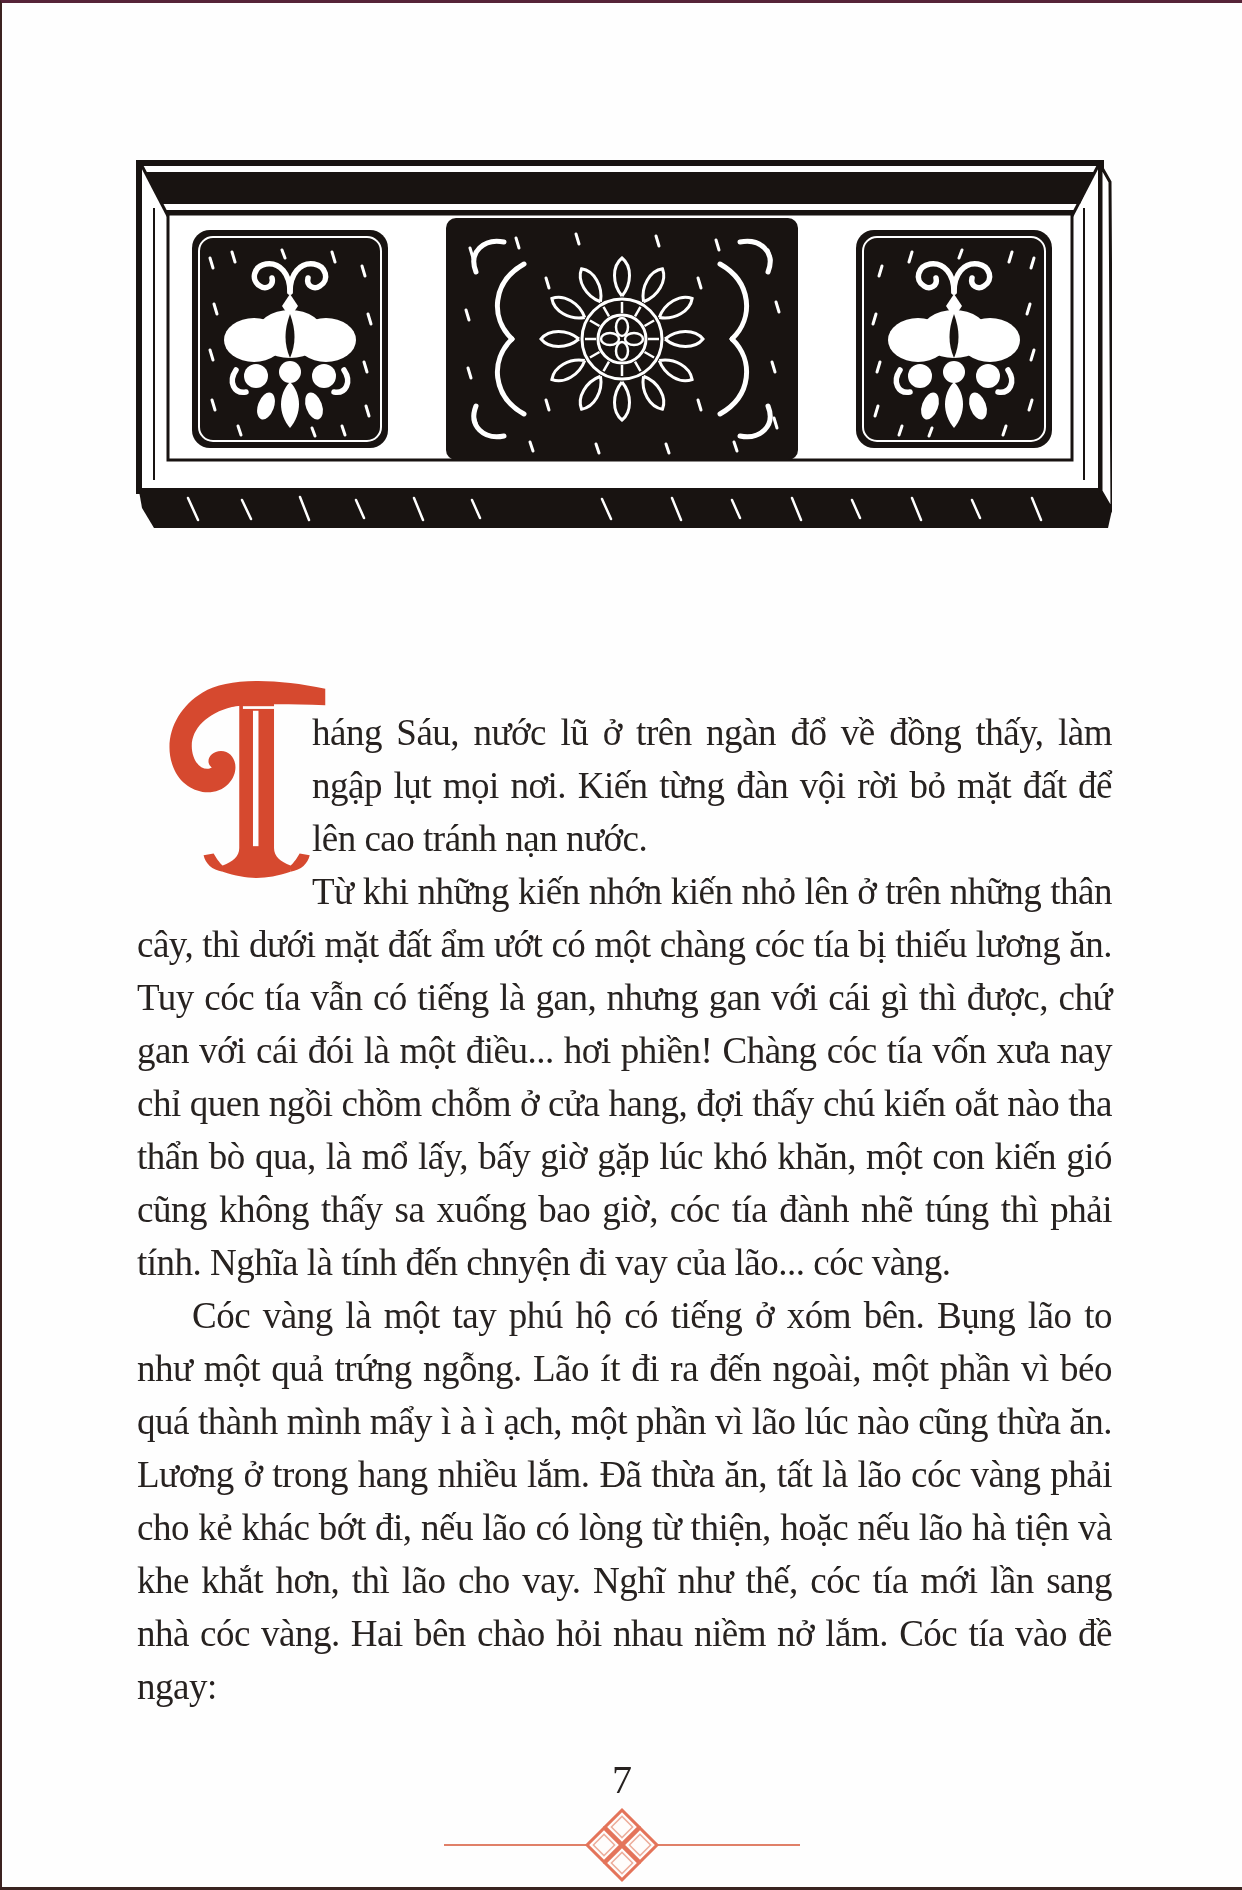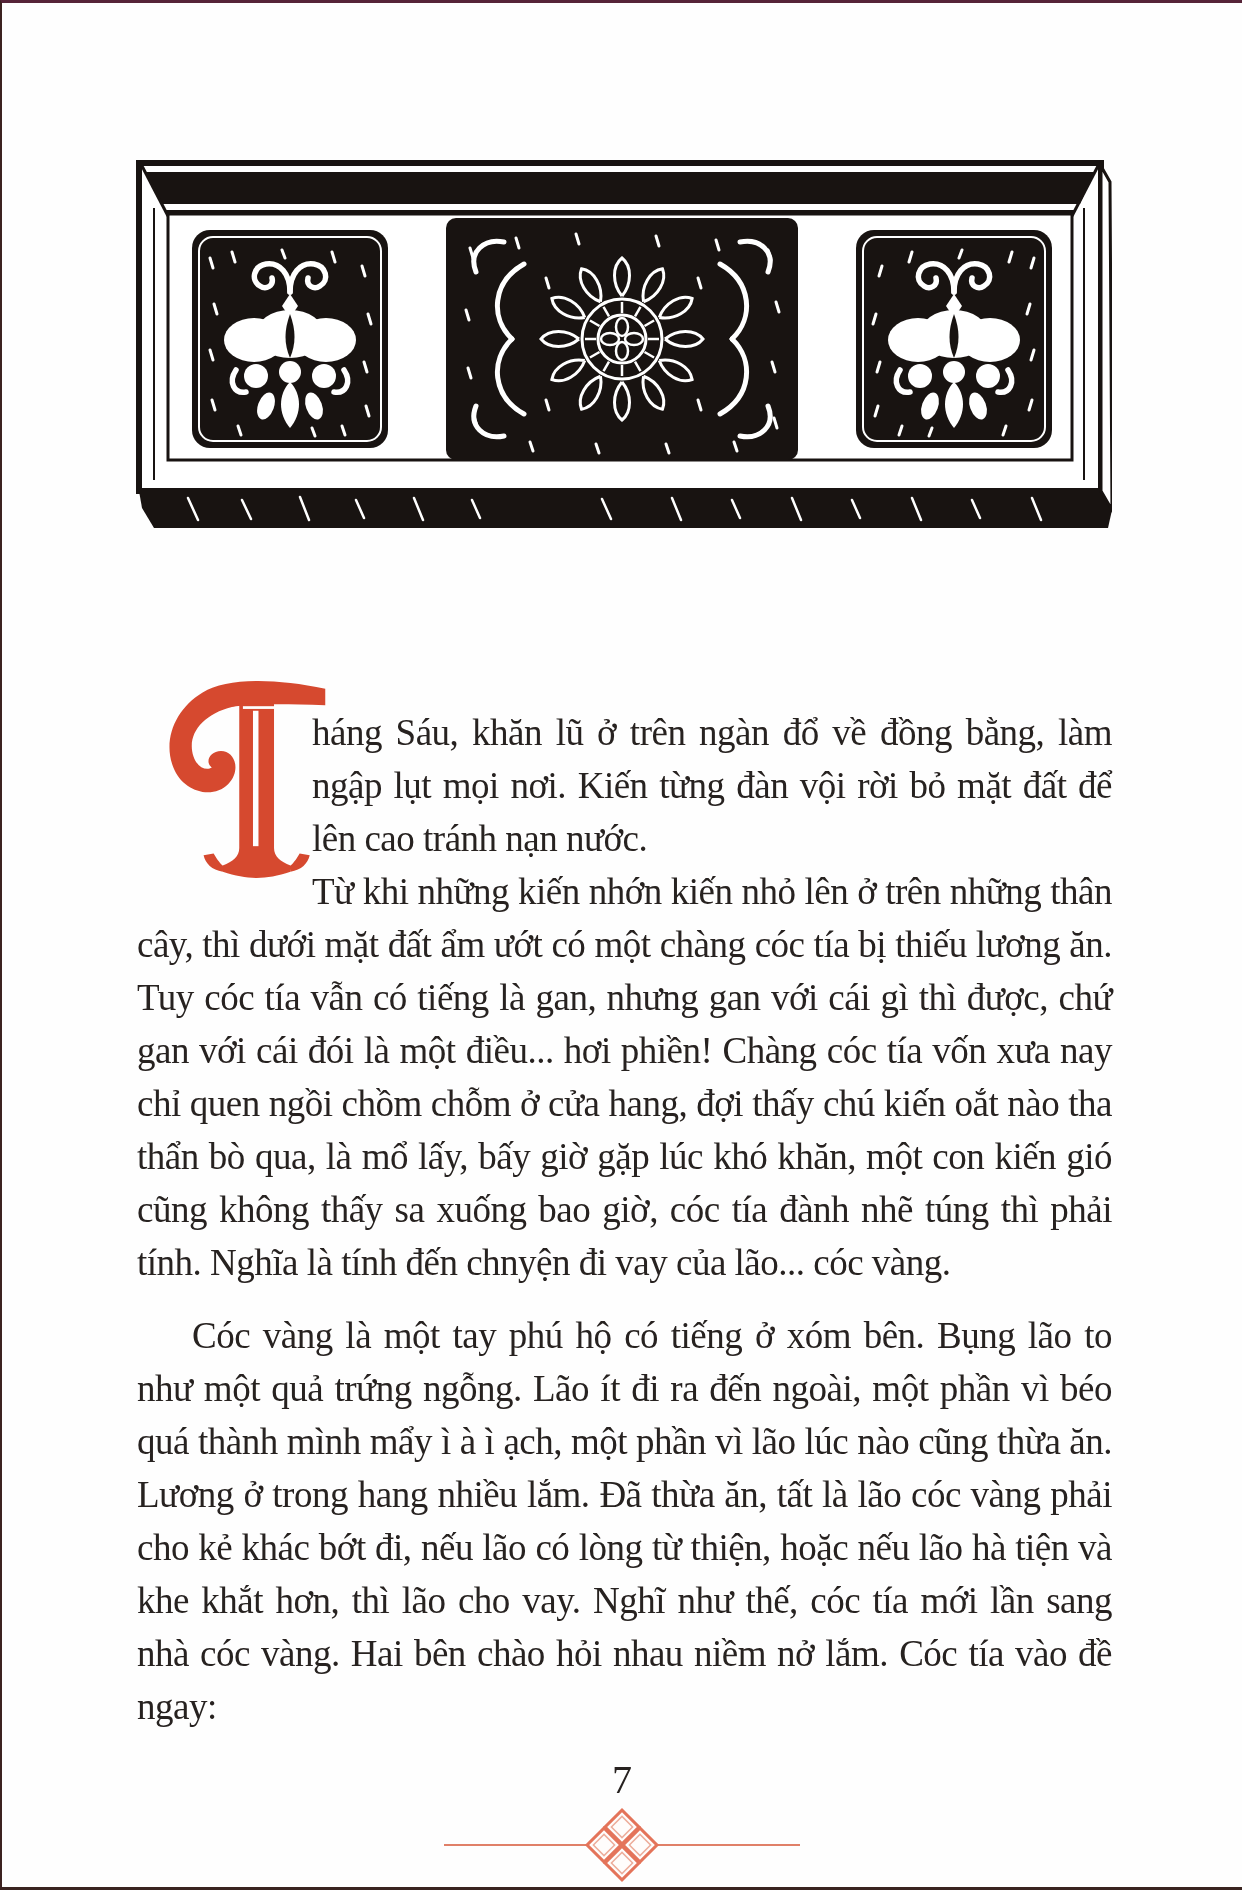--- a/index.html
+++ b/index.html
@@ -21,21 +21,21 @@
     position:absolute;left:135px;top:703px;width:975px;
     color:#272220;
     font-size:37px;line-height:53px;letter-spacing:-0.5px;
     text-align:justify;
   }
   .dropcap-float{
     float:left;width:175px;height:200px;
   }
   .dropcap-float svg{display:block;margin-top:-30px;margin-left:18px;width:174px;height:215px;}
   .para{margin:0;}
-  .para.spaced{margin-top:20px;}
+  .para.spaced{}
   .para.indent{text-indent:55px;}
   .page-number{
     position:absolute;top:1757px;left:0;width:100%;
     text-align:center;font-size:40px;color:#272220;line-height:1;
   }
   .divider{
     position:absolute;top:1800px;left:50%;transform:translateX(-50%);
     width:360px;height:84px;
   }
 </style>
@@ -209,21 +209,21 @@
           <path d="M92,30 L130,30 L130,188 C130,197 137,203 148,207 L148,214 C120,223 102,223 74,214 L74,207 C85,203 92,197 92,188 Z"></path>
 
           <path d="M74,214 C62,212 55,205 53,196 L64,194 C68,201 72,206 75,208 Z"></path>
           <path d="M148,214 C160,212 167,205 169,196 L158,194 C154,201 150,206 147,208 Z"></path>
         </g>
 
         <rect x="107" y="38" width="6" height="148" fill="#fefefe"></rect>
         <rect x="96" y="33" width="90" height="3" fill="#fefefe"></rect>
       </svg>
     </div>
-    <p class="para">háng Sáu, khăn lũ ở trên ngàn đổ về đồng bằng, làm ngập lụt mọi nơi. Kiến từng đàn vội rời bỏ mặt đất để lên cao tránh nạn nước.</p>
+    <p class="para">háng Sáu, nước lũ ở trên ngàn đổ về đồng thấy, làm ngập lụt mọi nơi. Kiến từng đàn vội rời bỏ mặt đất để lên cao tránh nạn nước.</p>
     <p class="para">Từ khi những kiến nhớn kiến nhỏ lên ở trên những thân cây, thì dưới mặt đất ẩm ướt có một chàng cóc tía bị thiếu lương ăn. Tuy cóc tía vẫn có tiếng là gan, nhưng gan với cái gì thì được, chứ gan với cái đói là một điều... hơi phiền! Chàng cóc tía vốn xưa nay chỉ quen ngồi chồm chỗm ở cửa hang, đợi thấy chú kiến oắt nào tha thẩn bò qua, là mổ lấy, bấy giờ gặp lúc khó khăn, một con kiến gió cũng không thấy sa xuống bao giờ, cóc tía đành nhẽ túng thì phải tính. Nghĩa là tính đến chnyện đi vay của lão... cóc vàng.</p>
     <p class="para spaced indent">Cóc vàng là một tay phú hộ có tiếng ở xóm bên. Bụng lão to như một quả trứng ngỗng. Lão ít đi ra đến ngoài, một phần vì béo quá thành mình mẩy ì à ì ạch, một phần vì lão lúc nào cũng thừa ăn. Lương ở trong hang nhiều lắm. Đã thừa ăn, tất là lão cóc vàng phải cho kẻ khác bớt đi, nếu lão có lòng từ thiện, hoặc nếu lão hà tiện và khe khắt hơn, thì lão cho vay. Nghĩ như thế, cóc tía mới lần sang nhà cóc vàng. Hai bên chào hỏi nhau niềm nở lắm. Cóc tía vào đề ngay:</p>
   </div>
 
   <div class="page-number">7</div>
 
   <div class="divider">
     <svg viewBox="0 0 360 84" width="360" height="84">
       <defs>
         <g id="dm">

